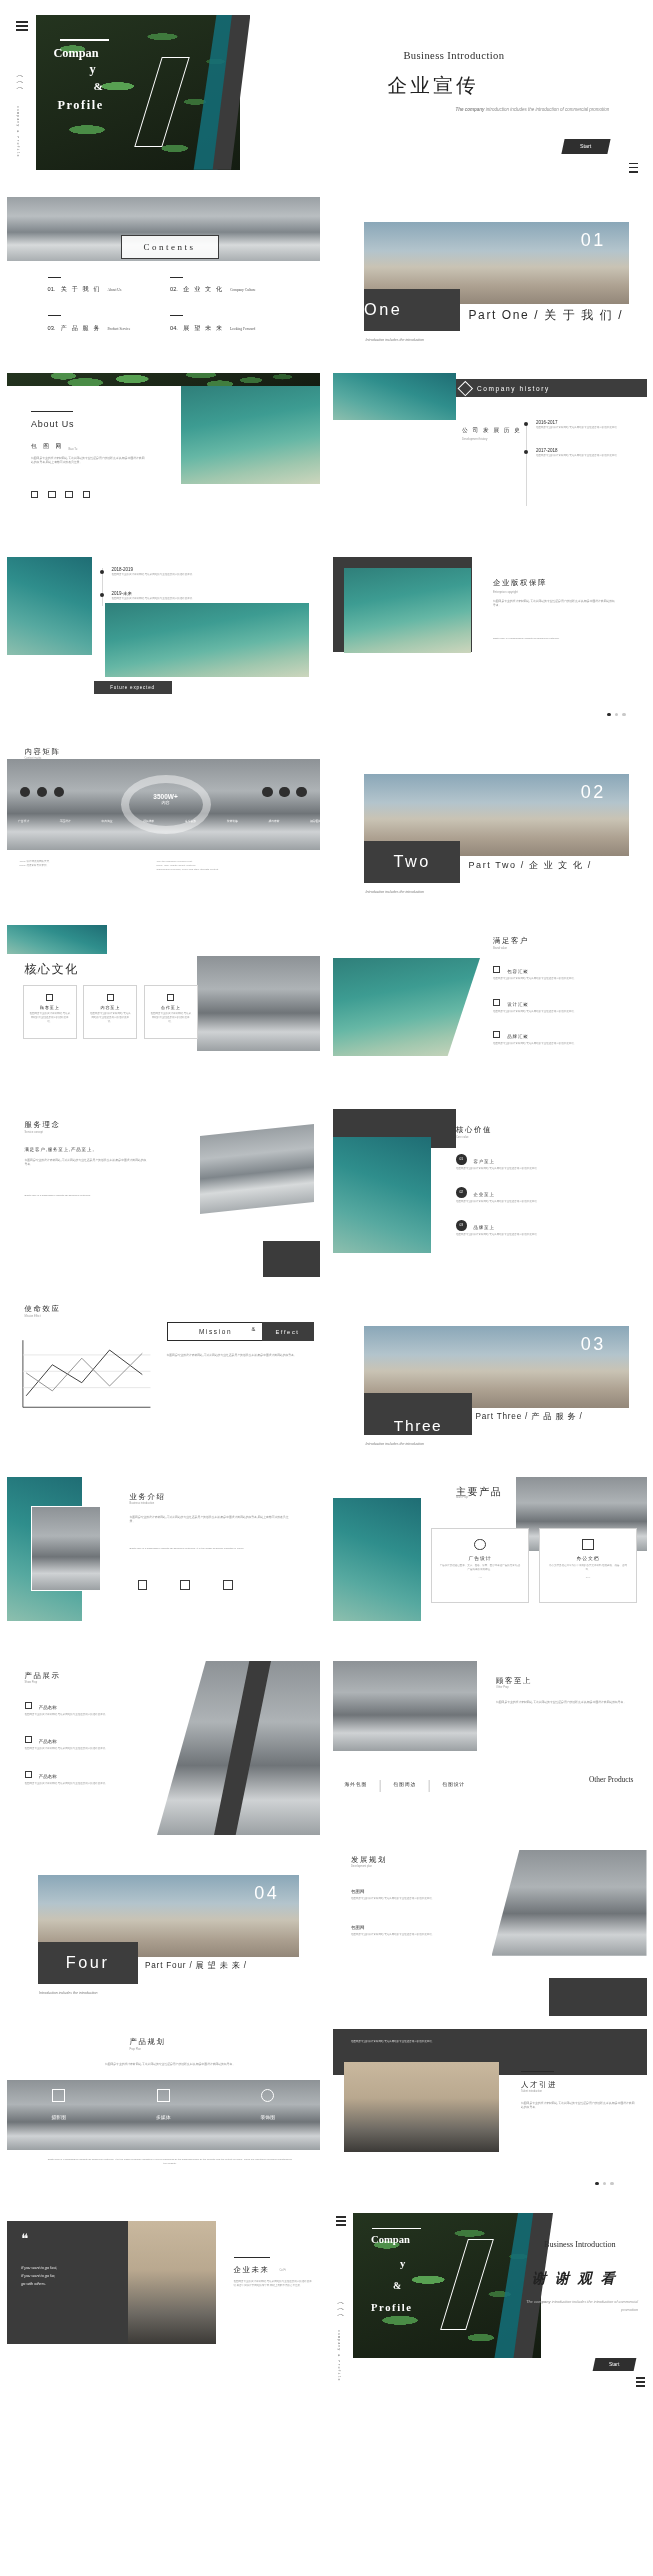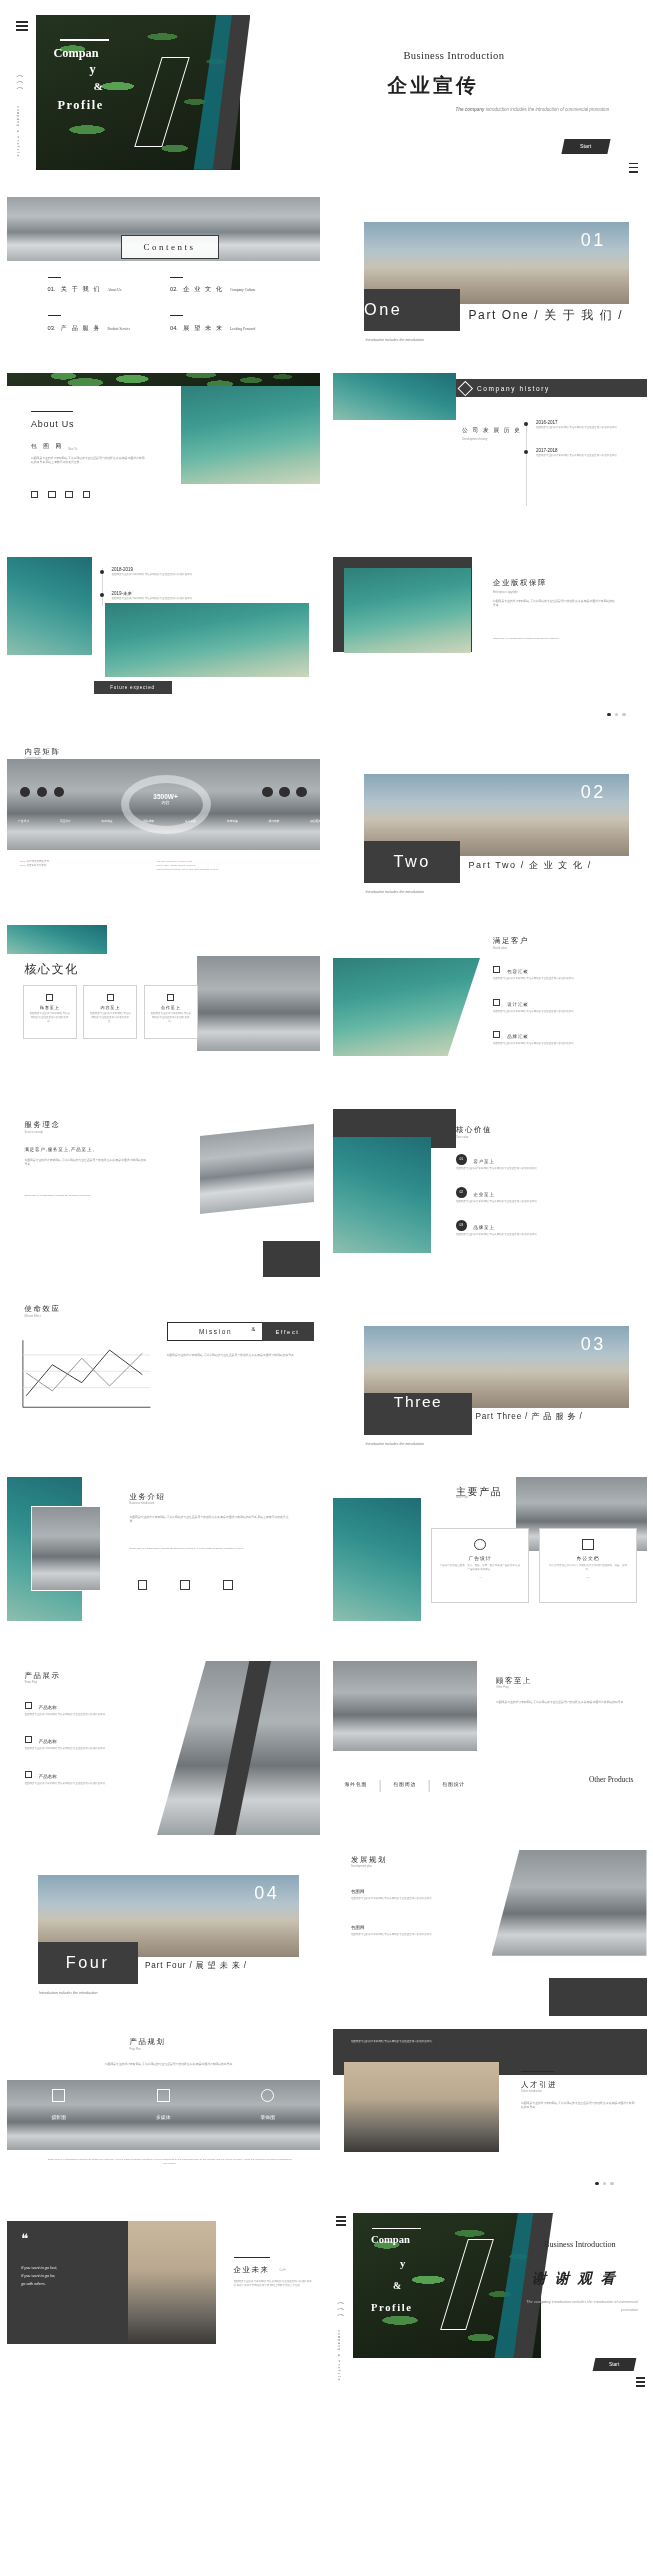--- a/index.html
+++ b/index.html
@@ -73,21 +73,21 @@
       <div class="ph dark" style="left:193px;top:6.5px;width:46px;height:155px;clip-path:polygon(60% 0,100% 0,58% 100%,18% 100%);"></div>
       <div class="para" style="left:137px;top:49px;width:28px;height:90px;transform:skewX(-17deg);"></div>
       <div class="wline" style="left:49px;top:31px;width:49px;height:1.6px;"></div>
 
       <div class="cover-title" style="left:42px;top:38px;font-size:12.3px;">Compan</div>
       <div class="cover-title" style="left:78px;top:54px;font-size:12.3px;">y</div>
       <div class="cover-title" style="left:82px;top:72px;font-size:11.4px;">&amp;</div>
       <div class="cover-title" style="left:46px;top:90px;font-size:12.3px;letter-spacing:1.6px;">Profile</div>
 
       <div class="serif" style="position:absolute;left:392px;top:42px;font-size:10.6px;color:#2d2d2d;letter-spacing:0.4px;">Business Introduction</div>
-      <div style="position:absolute;left:376px;top:64px;font-size:19.6px;font-weight:bold;color:#222;letter-spacing:3.3px;">企业宣传</div>
+      <div style="position:absolute;left:376px;top:64px;font-size:19.6px;font-weight:normal;color:#222;letter-spacing:3.3px;">企业宣传</div>
       <div style="position:absolute;left:353px;top:98px;width:245px;text-align:right;font-size:4.5px;font-style:italic;color:#8b8b8b;line-height:1.9;">
         <b>The company</b>
         <span>introduction includes the introduction of commercial promotion</span>
       </div>
       <div style="position:absolute;left:552px;top:131px;width:46px;height:14.7px;background:#2f2f2f;color:#fff;font-size:5.3px;display:flex;align-items:center;justify-content:center;transform:skewX(-12deg);">
         <span style="transform:skewX(12deg);">Start</span>
       </div>
       <div class="hamb" style="right:3.3px;bottom:4.9px;width:9.8px;">
             <i></i>
             <i></i>
@@ -404,21 +404,21 @@
       </div>
       <div class="tny" style="position:absolute;left:160px;top:60px;width:139px;">包图网是专业的设计素材网站,无论从网站的专业性还是用户的活跃度来说,都是中国设计类网站的领导者。</div>
     </div>
   </div>
 
   <div class="slide">
     <div class="inner" style="inset:6.5px 8.2px 6.5px 18px;">
 
       <div class="ph lake" style="left:19.6px;top:31px;width:265px;height:82px;"></div>
       <div style="position:absolute;right:39px;top:39px;color:#fff;font-size:18px;font-weight:300;letter-spacing:2.5px;">03</div>
-      <div style="position:absolute;left:19.6px;top:98px;width:108px;height:42px;background:#3d3d3d;display:flex;align-items:flex-start;justify-content:center;">
+      <div style="position:absolute;left:19.6px;top:98px;width:108px;height:42px;background:#3d3d3d;display:flex;align-items:flex-end;justify-content:center;">
         <span style="color:#fff;font-size:15.5px;letter-spacing:1.6px;">Three</span>
       </div>
       <div style="position:absolute;left:131px;top:116px;font-size:8.2px;letter-spacing:0.8px;color:#2b2b2b;">
         <span>Part Three</span>
         <span>/ 产 品 服 务 /</span>
       </div>
       <div style="position:absolute;left:21px;top:147px;font-size:3.6px;font-style:italic;color:#7d7d7d;">Introduction includes the introduction</div>
     </div>
   </div>
 </div>

